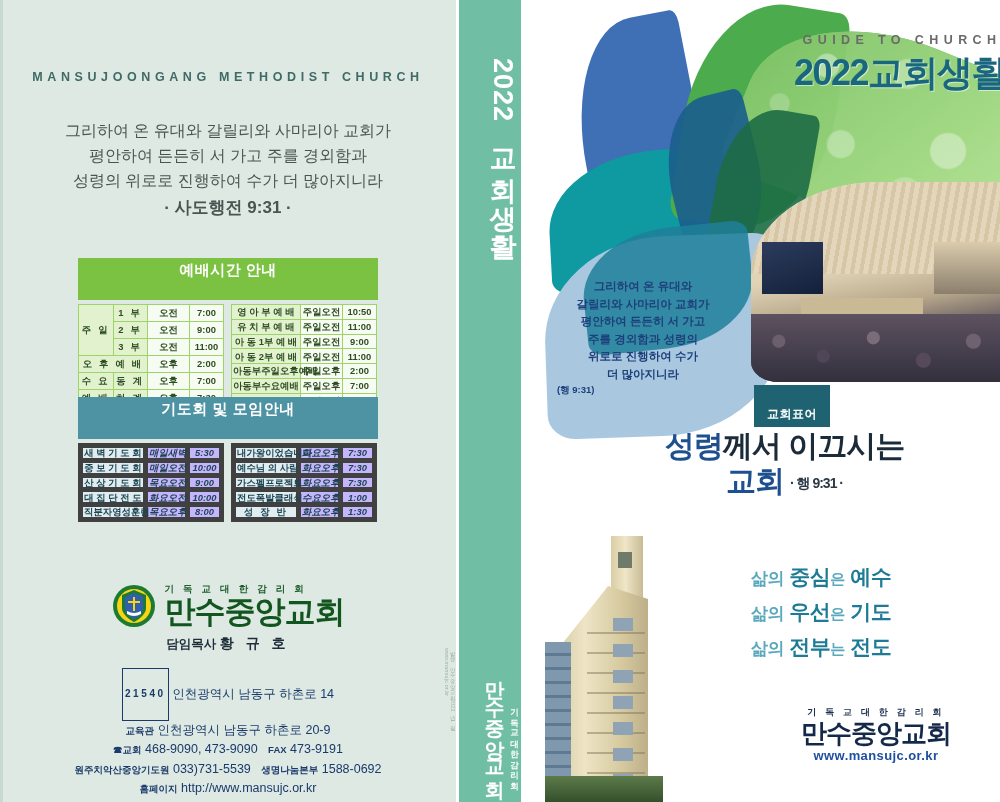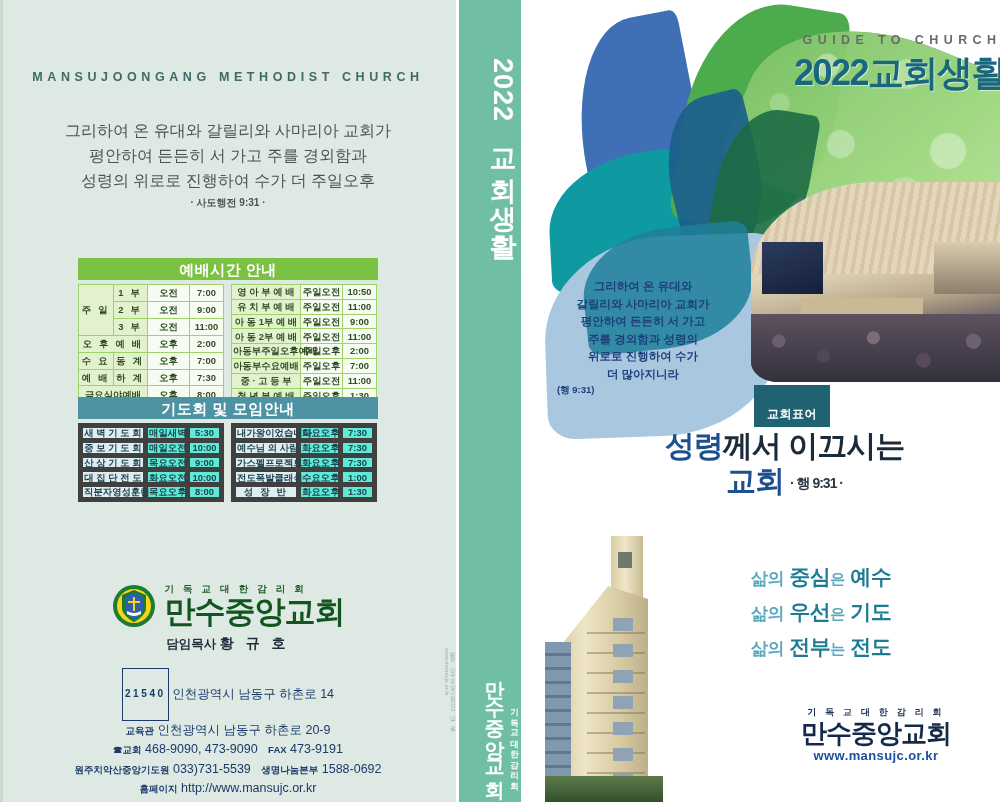--- a/index.html
+++ b/index.html
@@ -23,46 +23,46 @@
     font-size:12.5px; font-weight:bold; letter-spacing:4.6px;
     color:#3f6a66;
   }
 
   .bc-verse {
     position:absolute; left:0; top:118px; width:456px; text-align:center;
     font-size:16px; line-height:25px; color:#4a5452; font-weight:400;
   }
   .bc-verse-ref {
     position:absolute; left:0; top:196px; width:456px; text-align:center;
-    font-size:10px; color:#4a5452; font-weight:bold;
+    font-size:17px; color:#4a5452; font-weight:bold;
   }
 
   
   .tbl-block { position:absolute; left:78px; width:300px; }
   .tbl-head {
     text-align:center; font-size:15px; font-weight:bold; color:#ffffff;
-    padding:3px 0 0; letter-spacing:0.5px;
+    padding:3px 0 20px; letter-spacing:0.5px;
   }
   .tbl-head.green { background:#7cc242; }
   .tbl-head.teal  { background:#4e93a3; }
 
   .tbl-wrap { display:flex; gap:7px; margin-top:4px; }
   table.sch { border-collapse:collapse; width:146px; table-layout:fixed; }
   table.sch td {
     font-size:9.4px; line-height:1; height:14.8px; padding:0 1px;
     text-align:center; white-space:nowrap; font-weight:bold;
   }
   
   .green-tbl td { border:1px solid #9ed36a; color:#2e4d22; background:#f2faea; }
   .green-tbl td.lbl { background:#e2f2cf; }
   .green-tbl td.val { background:#f7fcf2; }
   
   .teal-tbl td { border:5px solid #404040; color:#1d4450; background:#eef5f7; }
   .teal-tbl td.lbl { background:#dfecf0; }
-  .teal-tbl td.val { background:#5eead4; }
+  .teal-tbl td.val { background:#c4b5fd;font-style:italic; }
 
   td.sp { letter-spacing:2.2px; }
   td.t-time { width:34px; font-family:"Liberation Sans",sans-serif; }
   td.t-when { width:42px; }
 
   
   #bc-logo-row {
     position:absolute; left:0; top:583px; width:456px;
     display:flex; justify-content:center; align-items:center; gap:9px;
   }
@@ -311,21 +311,21 @@
 
 <div id="page">
 
   <div id="back-cover">
 
     <div class="bc-eng-title">MANSUJOONGANG METHODIST CHURCH</div>
 
     <div class="bc-verse">
       <div>그리하여 온 유대와 갈릴리와 사마리아 교회가</div>
       <div>평안하여 든든히 서 가고 주를 경외함과</div>
-      <div>성령의 위로로 진행하여 수가 더 주일오후</div>
+      <div>성령의 위로로 진행하여 수가 더 많아지니라</div>
     </div>
     <div class="bc-verse-ref">· 사도행전 9:31 ·</div>
 
     <div class="tbl-block" style="top:258px;">
       <div class="tbl-head green">예배시간 안내</div>
       <div class="tbl-wrap">
         <table class="sch green-tbl">
           <tbody>
             <tr>
               <td class="lbl sp" rowspan="3">주 일</td>

